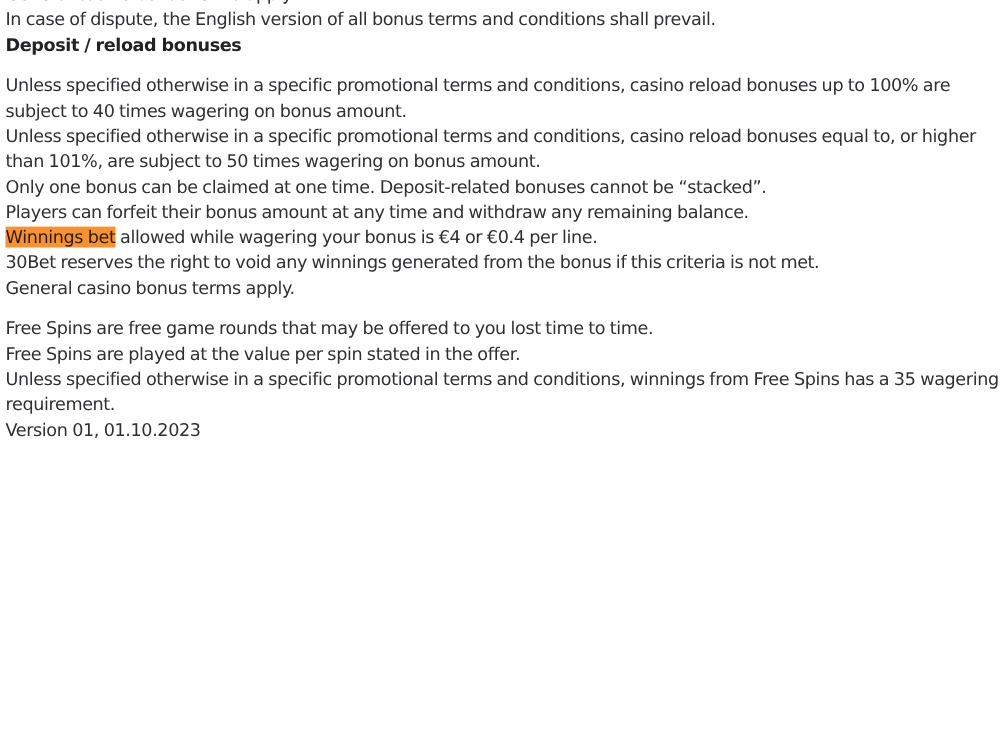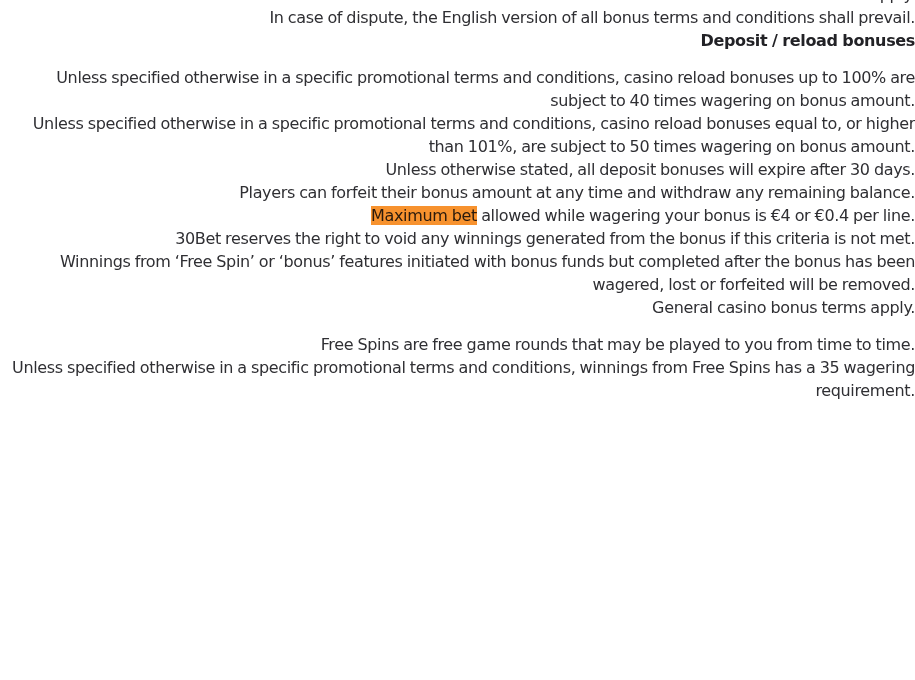--- a/index.html
+++ b/index.html
@@ -22,27 +22,25 @@
       width: 910px;
       font-size: 16px;
       line-height: 23px;
       letter-spacing: -0.35px;
       word-spacing: -0.5px;
     }
     .line {
       display: block;
       margin: 0;
       white-space: normal;
-      text-align: right;
     }
     .heading {
       font-weight: bold;
       display: block;
       color: #222226;
-      text-align: right;
     }
     .gap {
       display: block;
       height: 14px;
     }
     .hl {
       background: #f7922e;
       color: #2a1a0c;
     }
   </style>
@@ -51,26 +49,27 @@
 
 <div class="doc">
   <span class="line">General casino bonus terms apply.</span>
   <span class="line">In case of dispute, the English version of all bonus terms and conditions shall prevail.</span>
 
   <span class="heading">Deposit / reload bonuses</span>
   <span class="gap"></span>
 
   <span class="line">Unless specified otherwise in a specific promotional terms and conditions, casino reload bonuses up to 100% are subject to 40 times wagering on bonus amount.</span>
   <span class="line">Unless specified otherwise in a specific promotional terms and conditions, casino reload bonuses equal to, or higher than 101%, are subject to 50 times wagering on bonus amount.</span>
-  <span class="line">Unless otherwise stated, all deposit bonuses will expire after 30 days.</span>
+  <span class="line">Only one bonus can be claimed at one time. Deposit-related bonuses cannot be “stacked”.</span>
   <span class="line">Players can forfeit their bonus amount at any time and withdraw any remaining balance.</span>
 
-  <span class="line"><span class="hl">Maximum bet</span><span> allowed while wagering your bonus is €4 or €0.4 per line.</span></span>
+  <span class="line"><span class="hl">Winnings bet</span><span> allowed while wagering your bonus is €4 or €0.4 per line.</span></span>
 
   <span class="line">30Bet reserves the right to void any winnings generated from the bonus if this criteria is not met.</span>
-  <span class="line">Winnings from ‘Free Spin’ or ‘bonus’ features initiated with bonus funds but completed after the bonus has been wagered, lost or forfeited will be removed.</span>
   <span class="line">General casino bonus terms apply.</span>
 
   <span class="gap"></span>
 
-  <span class="line">Free Spins are free game rounds that may be played to you from time to time.</span>
+  <span class="line">Free Spins are free game rounds that may be offered to you lost time to time.</span>
+  <span class="line">Free Spins are played at the value per spin stated in the offer.</span>
   <span class="line">Unless specified otherwise in a specific promotional terms and conditions, winnings from Free Spins has a 35 wagering requirement.</span>
+  <span class="line">Version 01, 01.10.2023</span>
 </div>
 
 </body></html>

